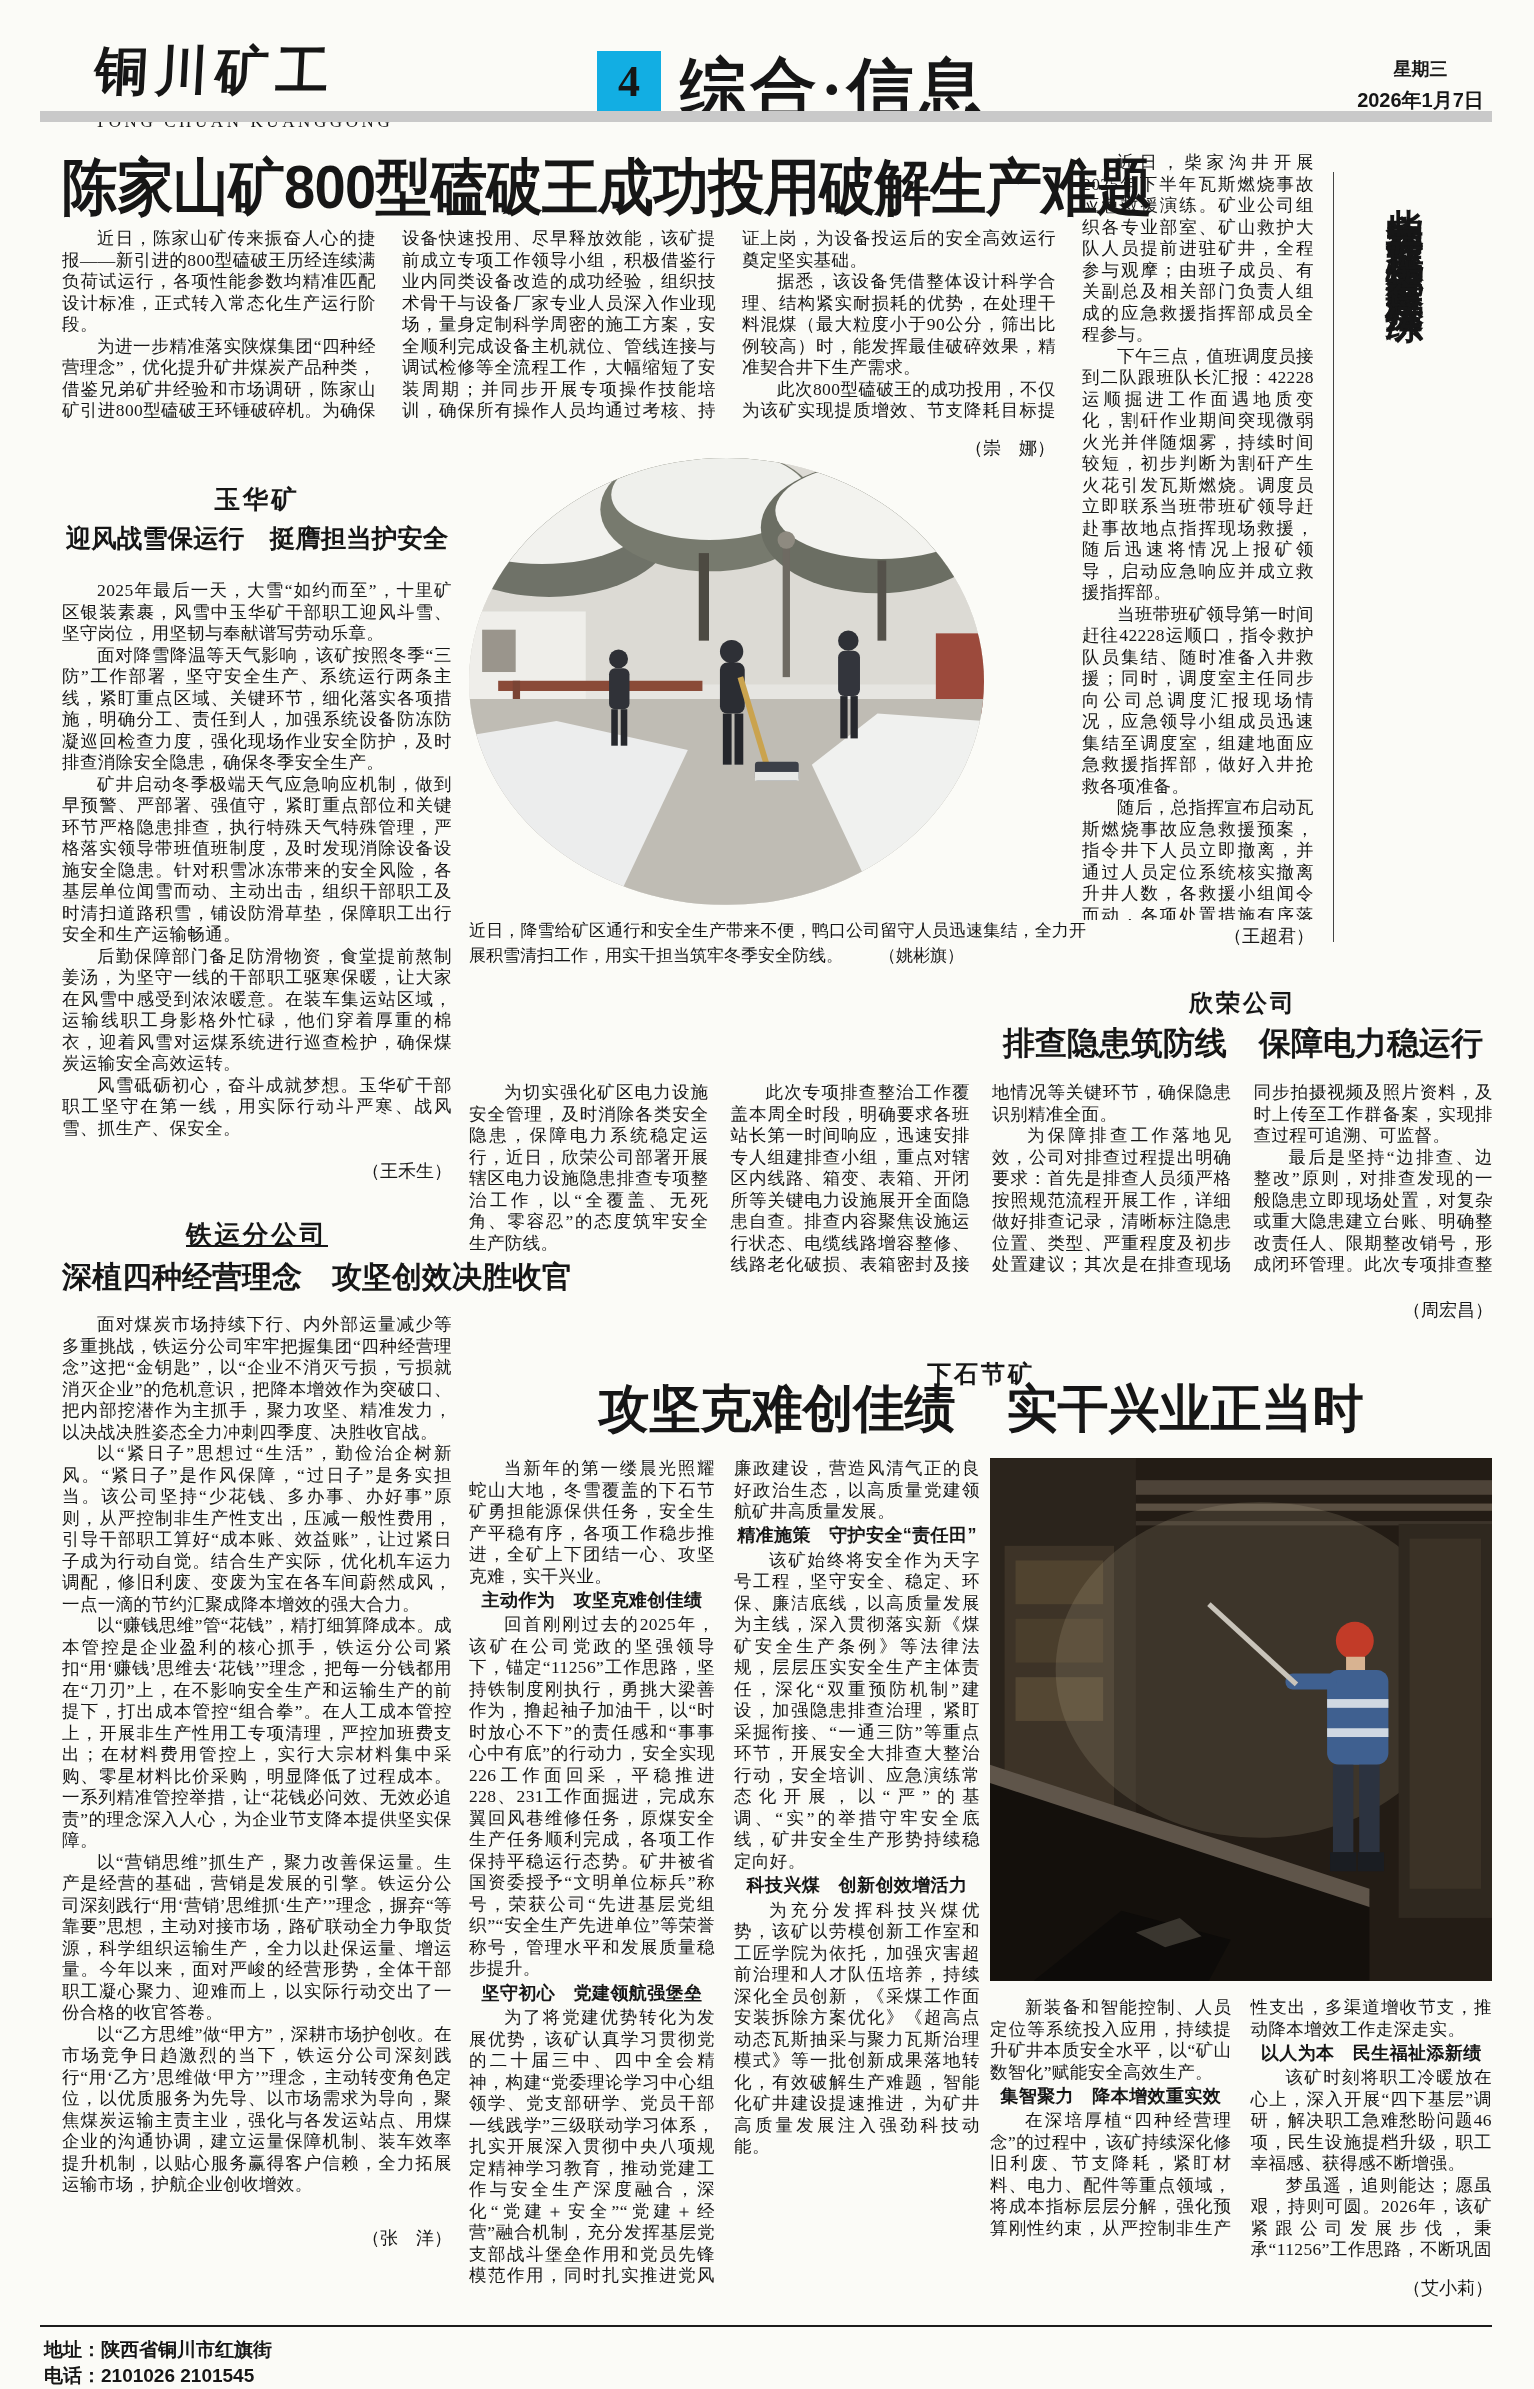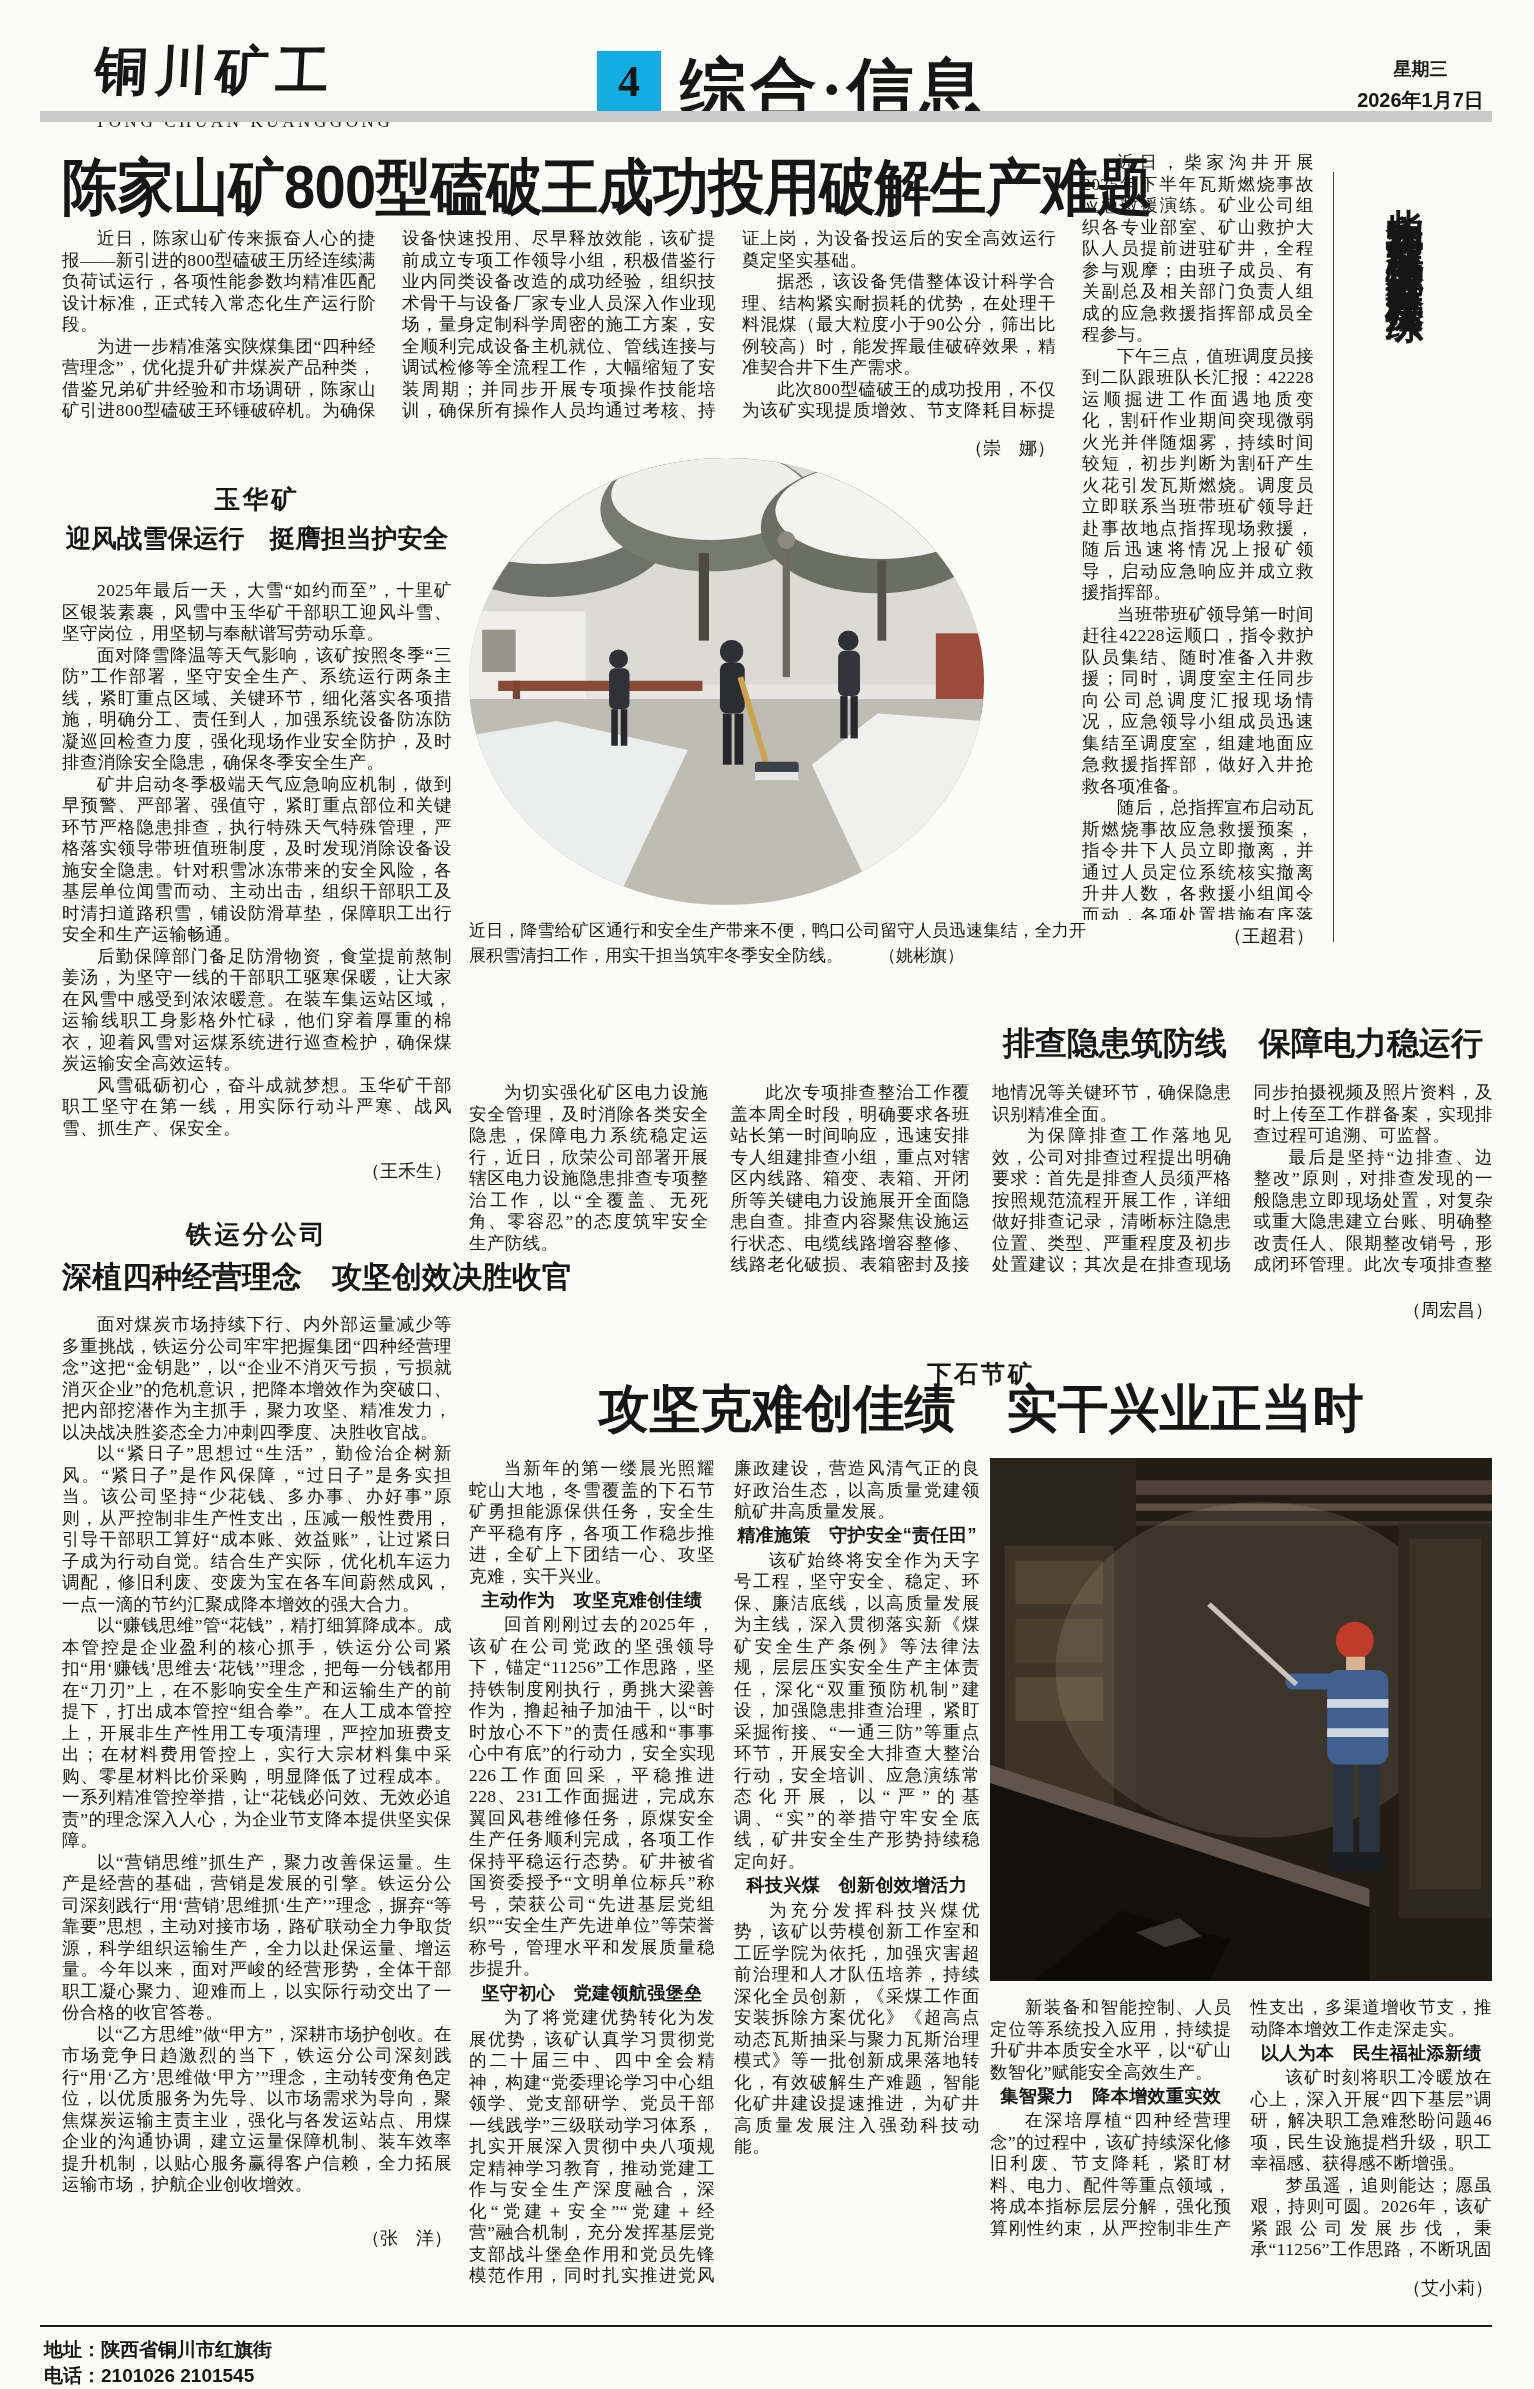--- a/index.html
+++ b/index.html
@@ -128,30 +128,31 @@
         <rect x="208" y="344" width="9" height="50" fill="#26282d"></rect>
       </g>
       <rect x="430" y="120" width="10" height="180" fill="#6e6a62"></rect>
       <circle cx="435" cy="112" r="12" fill="#8e8a80"></circle>
     </svg>
   </div>
 
   <div class="abs caption" style="left:469px;top:918px;width:617px;">近日，降雪给矿区通行和安全生产带来不便，鸭口公司留守人员迅速集结，全力开展积雪清扫工作，用实干担当筑牢冬季安全防线。</div>
   <div class="abs caption-credit" style="left:879px;top:944px;width:164px;">（姚彬旗）</div>
 
+  <div class="abs section-label" style="left:993px;top:987px;width:500px;font-size:24px;">欣荣公司</div>
   <div class="abs headline-serif" style="left:993px;top:1022px;width:500px;font-size:32px;">排查隐患筑防线　保障电力稳运行</div>
   <div class="abs bodytext" style="left:469px;top:1082px;width:1024px;height:213px;column-count:4;column-gap:22px;">
       <p class="para">为切实强化矿区电力设施安全管理，及时消除各类安全隐患，保障电力系统稳定运行，近日，欣荣公司部署开展辖区电力设施隐患排查专项整治工作，以“全覆盖、无死角、零容忍”的态度筑牢安全生产防线。</p>
       <p class="para">此次专项排查整治工作覆盖本周全时段，明确要求各班站长第一时间响应，迅速安排专人组建排查小组，重点对辖区内线路、箱变、表箱、开闭所等关键电力设施展开全面隐患自查。排查内容聚焦设施运行状态、电缆线路增容整修、线路老化破损、表箱密封及接地情况等关键环节，确保隐患识别精准全面。</p>
       <p class="para">为保障排查工作落地见效，公司对排查过程提出明确要求：首先是排查人员须严格按照规范流程开展工作，详细做好排查记录，清晰标注隐患位置、类型、严重程度及初步处置建议；其次是在排查现场同步拍摄视频及照片资料，及时上传至工作群备案，实现排查过程可追溯、可监督。</p>
       <p class="para">最后是坚持“边排查、边整改”原则，对排查发现的一般隐患立即现场处置，对复杂或重大隐患建立台账、明确整改责任人、限期整改销号，形成闭环管理。此次专项排查整治工作的开展，有效消除了辖区电力设施安全隐患，为矿区电力设施安全稳定运行奠定坚实基础。</p>
     </div>
   <div class="abs byline" style="left:1201px;top:1298px;width:292px;">（周宏昌）</div>
 
-  <div class="abs section-label" style="left:62px;top:1217px;width:390px;">铁运分公司</div>
+  <div class="abs section-label" style="left:62px;top:1217px;width:390px;text-decoration:underline;">铁运分公司</div>
   <div class="abs headline-serif" style="left:62px;top:1257px;width:390px;font-size:30px;">深植四种经营理念　攻坚创效决胜收官</div>
   <div class="abs bodytext" style="left:62px;top:1314px;width:390px;height:909px;">
       <p class="para">面对煤炭市场持续下行、内外部运量减少等多重挑战，铁运分公司牢牢把握集团“四种经营理念”这把“金钥匙”，以“企业不消灭亏损，亏损就消灭企业”的危机意识，把降本增效作为突破口、把内部挖潜作为主抓手，聚力攻坚、精准发力，以决战决胜姿态全力冲刺四季度、决胜收官战。</p>
       <p class="para">以“紧日子”思想过“生活”，勤俭治企树新风。“紧日子”是作风保障，“过日子”是务实担当。该公司坚持“少花钱、多办事、办好事”原则，从严控制非生产性支出，压减一般性费用，引导干部职工算好“成本账、效益账”，让过紧日子成为行动自觉。结合生产实际，优化机车运力调配，修旧利废、变废为宝在各车间蔚然成风，一点一滴的节约汇聚成降本增效的强大合力。</p>
       <p class="para">以“赚钱思维”管“花钱”，精打细算降成本。成本管控是企业盈利的核心抓手，铁运分公司紧扣“用‘赚钱’思维去‘花钱’”理念，把每一分钱都用在“刀刃”上，在不影响安全生产和运输生产的前提下，打出成本管控“组合拳”。在人工成本管控上，开展非生产性用工专项清理，严控加班费支出；在材料费用管控上，实行大宗材料集中采购、零星材料比价采购，明显降低了过程成本。一系列精准管控举措，让“花钱必问效、无效必追责”的理念深入人心，为企业节支降本提供坚实保障。</p>
       <p class="para">以“营销思维”抓生产，聚力改善保运量。生产是经营的基础，营销是发展的引擎。铁运分公司深刻践行“用‘营销’思维抓‘生产’”理念，摒弃“等靠要”思想，主动对接市场，路矿联动全力争取货源，科学组织运输生产，全力以赴保运量、增运量。今年以来，面对严峻的经营形势，全体干部职工凝心聚力、迎难而上，以实际行动交出了一份合格的收官答卷。</p>
       <p class="para">以“乙方思维”做“甲方”，深耕市场护创收。在市场竞争日趋激烈的当下，铁运分公司深刻践行“用‘乙方’思维做‘甲方’”理念，主动转变角色定位，以优质服务为先导、以市场需求为导向，聚焦煤炭运输主责主业，强化与各发运站点、用煤企业的沟通协调，建立运量保障机制、装车效率提升机制，以贴心服务赢得客户信赖，全力拓展运输市场，护航企业创收增效。</p>
     </div>
   <div class="abs byline" style="left:62px;top:2226px;width:390px;">（张　洋）</div>
 

